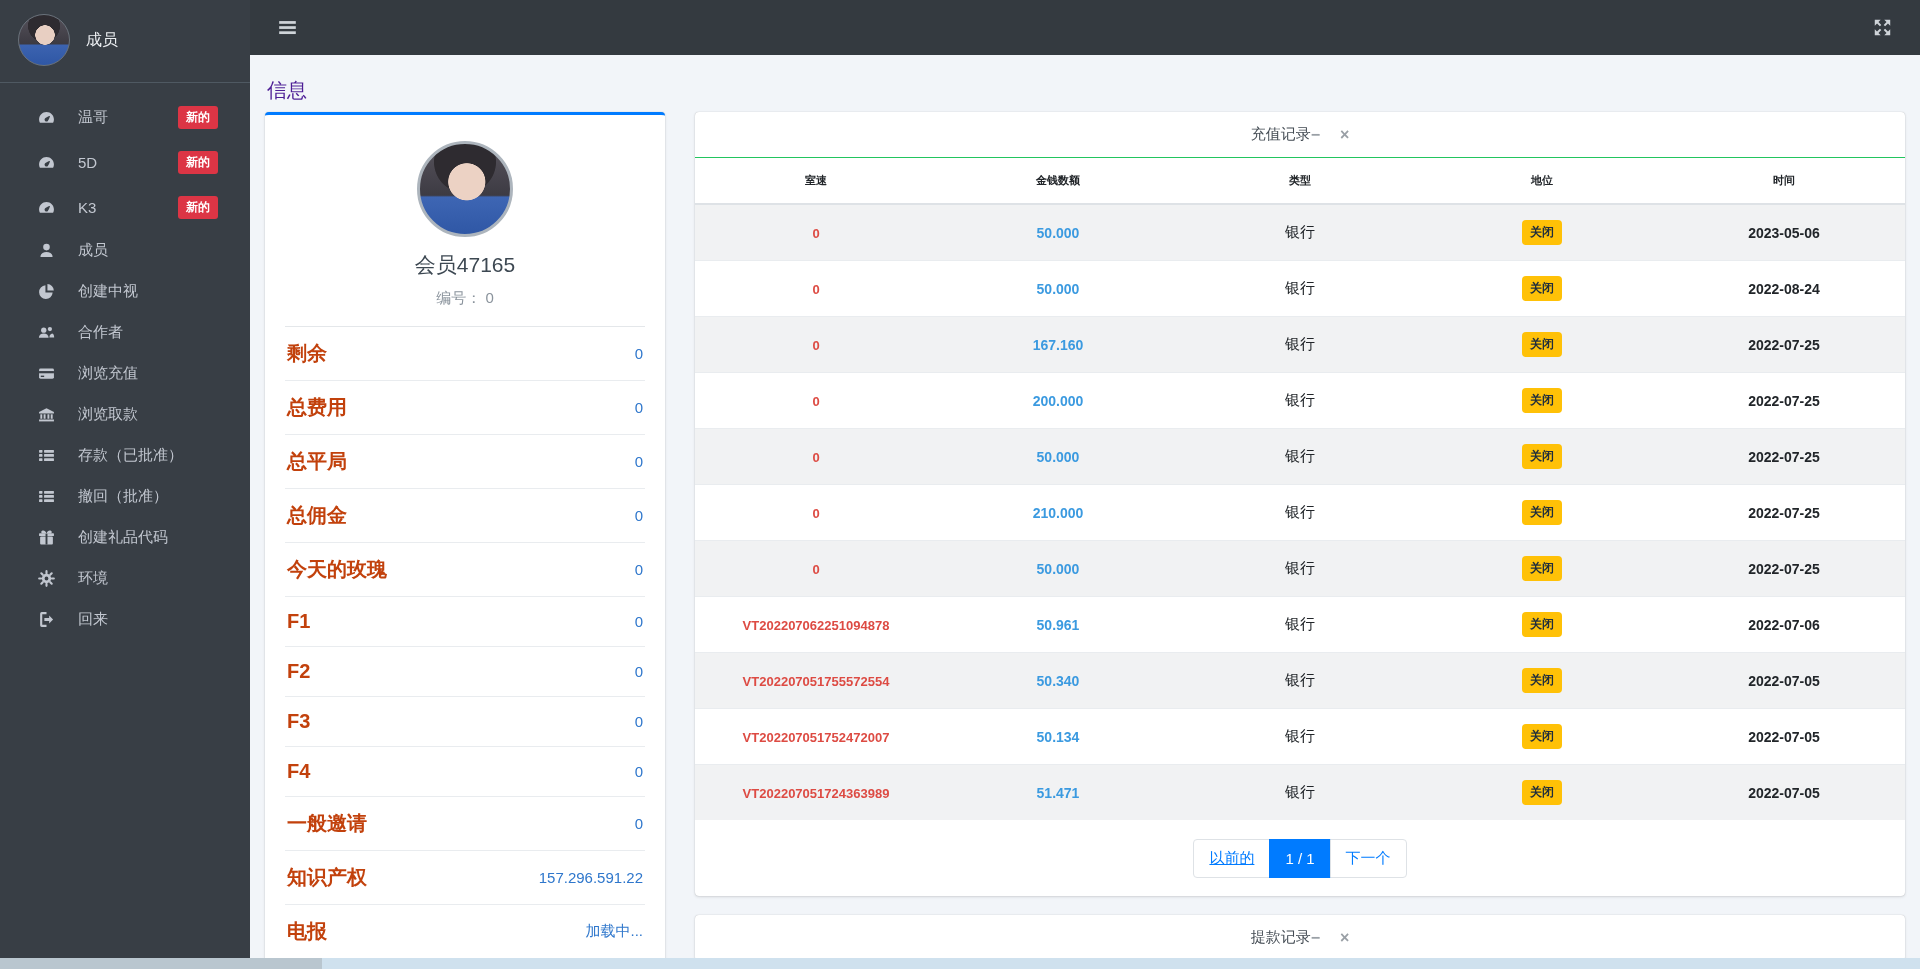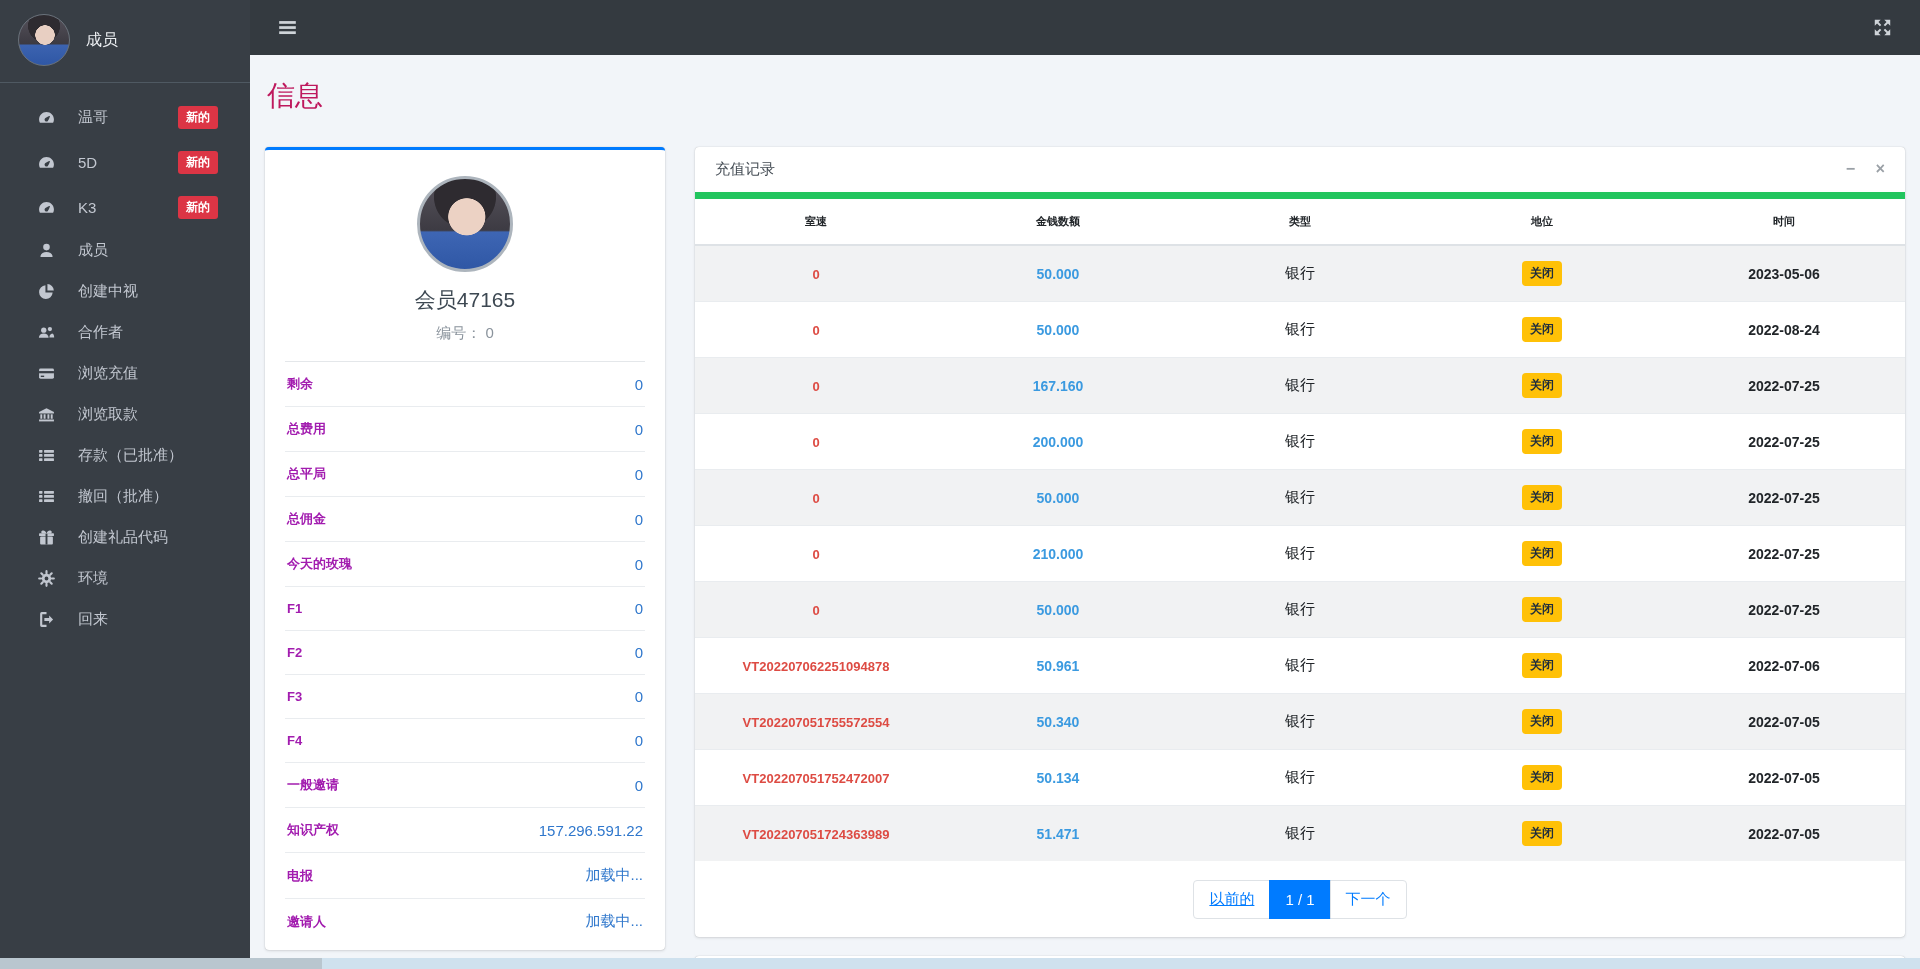--- a/index.html
+++ b/index.html
@@ -32,46 +32,46 @@
     padding:3px 8px; border-radius:3px; margin-left:23px; }
 
   
   .topbar { height:55px; min-height:55px; background:var(--topbar-bg,#343a40);
     display:flex; align-items:center; justify-content:space-between; padding:0 28px; }
   .tb-btn { color:#cfd4d9; cursor:pointer; display:inline-flex; }
   .tb-btn svg { width:19px; height:19px; }
 
   
   .content { flex:1; padding:14px 15px 0 15px; overflow:hidden; }
-  .page-title { font-size:28px; font-weight:500; color:#be185d; margin:8px 0 32px 2px; }
+  .page-title { font-size:20px; font-weight:500; color:#4c1d95; margin:8px 0 8px 2px; }
   .cols { display:flex; gap:30px; align-items:flex-start; }
 
   
   .card { background:#fff; border-radius:4px; box-shadow:0 0 1px rgba(0,0,0,.25), 0 1px 3px rgba(0,0,0,.12); }
   .profile-card { width:400px; min-width:400px; border-top:3px solid var(--accent,#007bff); padding-bottom:6px; }
   .profile-head { text-align:center; padding:26px 20px 0 20px; }
   .avatar-lg { width:96px; height:96px; border-radius:50%; margin:0 auto 14px auto;
     border:3px solid #adb5bd; overflow:hidden;
     background:
       radial-gradient(circle at 52% 42%, #ecd2c4 0 26%, transparent 27%),
       radial-gradient(circle at 50% 20%, #2e2b30 0 36%, transparent 37%),
       linear-gradient(180deg,#57535c 0%,#3d3b43 57%,#3e66b4 59%,#2f57a5 100%); }
   .profile-name { font-size:21px; color:#3d4852; }
   .profile-code { font-size:15px; color:#8a939c; margin:10px 0 18px 0; }
   .profile-divider { border-top:1px solid #e4e7ea; margin:0 20px; }
   .stat-row { display:flex; justify-content:space-between; align-items:center;
     margin:0 20px; padding:13px 2px; border-bottom:1px solid #e9ecef; }
   .stat-row:last-child { border-bottom:none; }
-  .stat-label { font-weight:bold; font-size:13px; color:#a21caf; }
+  .stat-label { font-weight:bold; font-size:20px; color:#c2410c; }
   .stat-value { font-size:15px; color:var(--value-blue,#2f77cc); }
 
   
   .right-col { flex:1; display:flex; flex-direction:column; gap:19px; }
-  .panel-head { display:flex; align-items:center; justify-content:space-between;
-    padding:13px 20px; border-bottom:7px solid #22c55e;font-family:Liberation Mono, monospace; }
+  .panel-head { display:flex; align-items:center; justify-content:center;
+    padding:13px 20px; border-bottom:1px solid #22c55e; }
   .panel-title { font-size:15px; color:#444c54; }
   .panel-tools { display:flex; gap:20px; color:#9aa0a6; font-size:16px; }
   .panel-tools span { cursor:pointer; line-height:1; font-weight:bold; }
 
   table.records { width:100%; border-collapse:collapse; table-layout:fixed; }
   .records th { padding:15px 8px; font-size:11px; font-weight:bold; color:#212529;
     text-align:center; border-bottom:2px solid #dee2e6; }
   .records td { padding:15px 8px; text-align:center; border-top:1px solid #e9ecef; }
   .records tbody tr:nth-child(odd) { background:var(--stripe,#f1f2f3); }
   .cell-code { color:var(--danger-red,#dd4b43); font-weight:bold; font-size:13px; }

